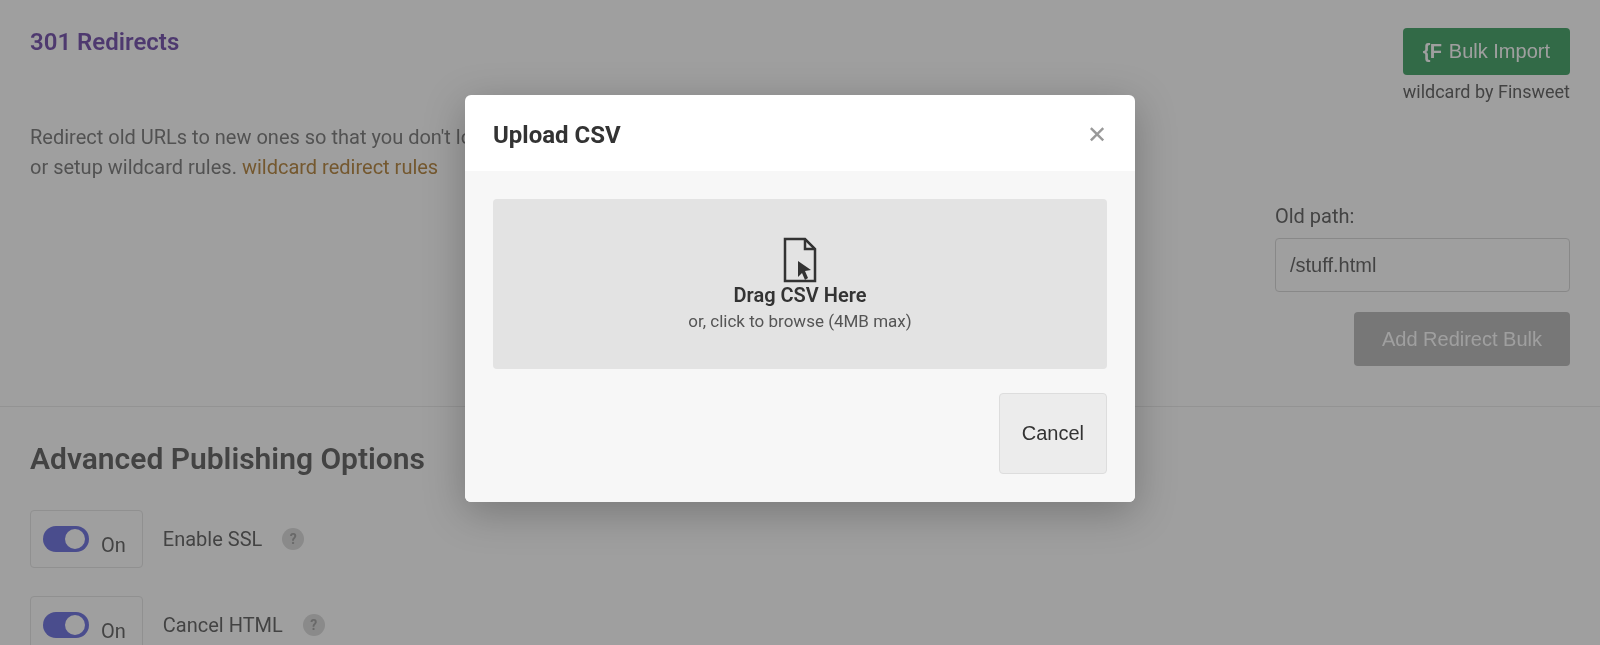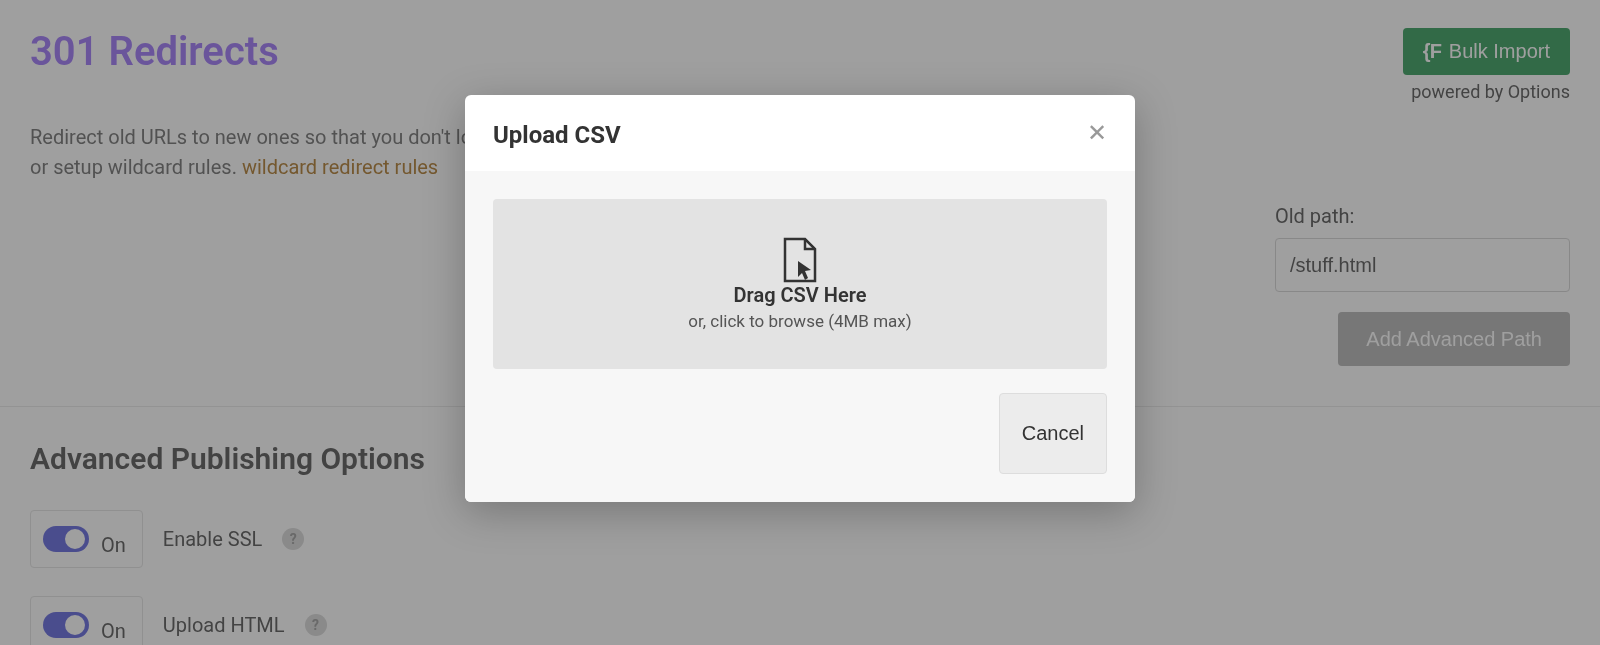--- a/index.html
+++ b/index.html
@@ -1,20 +1,20 @@
 <!DOCTYPE html>
 <html><head>
 <meta charset="utf-8">
 <style>
   * { box-sizing: border-box; margin: 0; padding: 0; }
   html, body { width: 1600px; height: 645px; font-family: -apple-system, BlinkMacSystemFont, "Segoe UI", Roboto, sans-serif; background: #fff; color: #333; overflow: hidden; }
   .page { position: relative; width: 100%; height: 100%; }
   .content { padding: 28px 30px; }
   .header-row { display: flex; justify-content: space-between; align-items: flex-start; }
-  h1 { font-size: 40px; font-weight: 600; color: #8b5cf6; }
+  h1 { font-size: 24px; font-weight: 600; color: #4c1d95; }
   .bulk-col { display: flex; flex-direction: column; align-items: flex-end; }
   .bulk-btn { background: #0e8a3d; color: #fff; border: none; border-radius: 4px; padding: 12px 20px; font-size: 20px; font-weight: 500; display: flex; align-items: center; gap: 8px; cursor: pointer; }
   .bulk-btn .brace { font-weight: 700; font-size: 20px; letter-spacing: -1px; }
   .powered { color: #333; font-size: 18px; margin-top: 6px; }
   .desc { margin-top: 20px; font-size: 20px; color: #555; line-height: 1.5; max-width: 1100px; }
   .link { color: #a16207; text-decoration: none; }
   .form-row { margin-top: 22px; display: flex; gap: 20px; align-items: flex-end; flex-direction: column; }
   .field { flex: 1; display: flex; flex-direction: column; }
   .field label { font-size: 20px; color: #333; margin-bottom: 10px; }
   .field input { height: 54px; border: 1px solid #ccc; border-radius: 4px; padding: 0 14px; font-size: 20px; color: #333; background: #fff; }
@@ -24,21 +24,21 @@
   .opt-row { display: flex; align-items: center; gap: 20px; margin-bottom: 28px; }
   .toggle-box { border: 1px solid #ddd; border-radius: 4px; padding: 10px 16px 10px 12px; display: flex; align-items: center; gap: 12px; }
   .toggle { width: 46px; height: 26px; background: #4449d7; border-radius: 13px; position: relative; }
   .toggle .knob { position: absolute; width: 20px; height: 20px; background: #fff; border: 2px solid #4449d7; border-radius: 50%; top: 1px; right: 2px; box-sizing: content-box; }
   .toggle-label { font-size: 20px; color: #333; margin-top: 12px; }
   .opt-text { font-size: 20px; color: #333; }
   .help-icon { width: 22px; height: 22px; border-radius: 50%; background: #d0d0d0; color: #888; font-size: 14px; font-weight: 700; display: flex; align-items: center; justify-content: center; }
 
   .overlay { position: absolute; inset: 0; background: rgba(80,80,80,0.55); display: flex; align-items: flex-start; justify-content: center; }
   .modal { width: 670px; background: #fff; border-radius: 6px; margin-top: 95px; box-shadow: 0 10px 40px rgba(0,0,0,0.25); overflow: hidden; display: flex; flex-direction: column; }
-  .modal-header { display: flex; justify-content: space-between; align-items: flex-start; padding: 26px 28px 22px; }
+  .modal-header { display: flex; justify-content: space-between; align-items: center; padding: 26px 28px 22px; }
   .modal-title { font-size: 24px; font-weight: 700; color: #333; }
   .close-icon { font-size: 24px; color: #999; cursor: pointer; background: none; border: none; line-height: 1; }
   .modal-body { background: #f7f7f7; padding: 28px 28px 24px; }
   .dropzone { background: #e3e3e3; border-radius: 4px; height: 170px; display: flex; flex-direction: column; align-items: center; justify-content: center; cursor: pointer; }
   .dz-title { font-size: 20px; font-weight: 600; color: #333; margin-top: 0; }
   .dz-sub { font-size: 17px; color: #555; margin-top: 4px; }
   .guidance { margin-top: 24px; font-size: 19px; color: #333; }
   .modal-footer { background: #f7f7f7; display: flex; justify-content: flex-end; padding: 0 28px 28px; }
   .cancel-btn { background: #ececec; border: 1px solid #ddd; border-radius: 4px; padding: 28px 22px; font-size: 20px; color: #333; cursor: pointer; }
   .file-svg { width: 38px; height: 46px; }
@@ -48,34 +48,34 @@
 
 <div class="page">
   <div class="content">
     <div class="header-row">
       <h1>301 Redirects</h1>
       <div class="bulk-col">
         <button class="bulk-btn">
           <span class="brace">{F</span>
           <span>Bulk Import</span>
         </button>
-        <div class="powered">powered by Options</div>
+        <div class="powered">wildcard by Finsweet</div>
       </div>
     </div>
 
     <p class="desc">
       <span>Redirect old URLs to new ones so that you don't lose any traffic or search engine positioning. Redirect to a page, full domain, or setup wildcard rules. </span><a href="#" class="link">wildcard redirect rules</a>
     </p>
 
     <div class="form-row">
       <div class="field">
         <label>Old path:</label>
         <input type="text" value="/stuff.html" style="">
       </div>
-      <button class="add-btn">Add Advanced Path</button>
+      <button class="add-btn">Add Redirect Bulk</button>
     </div>
 
     <hr>
 
     <h2>Advanced Publishing Options</h2>
 
     <div class="opt-row">
       <div class="toggle-box">
         <div class="toggle">
             <div class="knob"></div>
@@ -86,21 +86,21 @@
       <span class="help-icon">?</span>
     </div>
 
     <div class="opt-row">
       <div class="toggle-box">
         <div class="toggle">
             <div class="knob"></div>
           </div>
         <span class="toggle-label">On</span>
       </div>
-      <span class="opt-text">Upload HTML</span>
+      <span class="opt-text">Cancel HTML</span>
       <span class="help-icon">?</span>
     </div>
   </div>
 
   <div class="overlay">
     <div class="modal">
       <div class="modal-header">
         <div class="modal-title">Upload CSV</div>
         <button class="close-icon">✕</button>
       </div>

